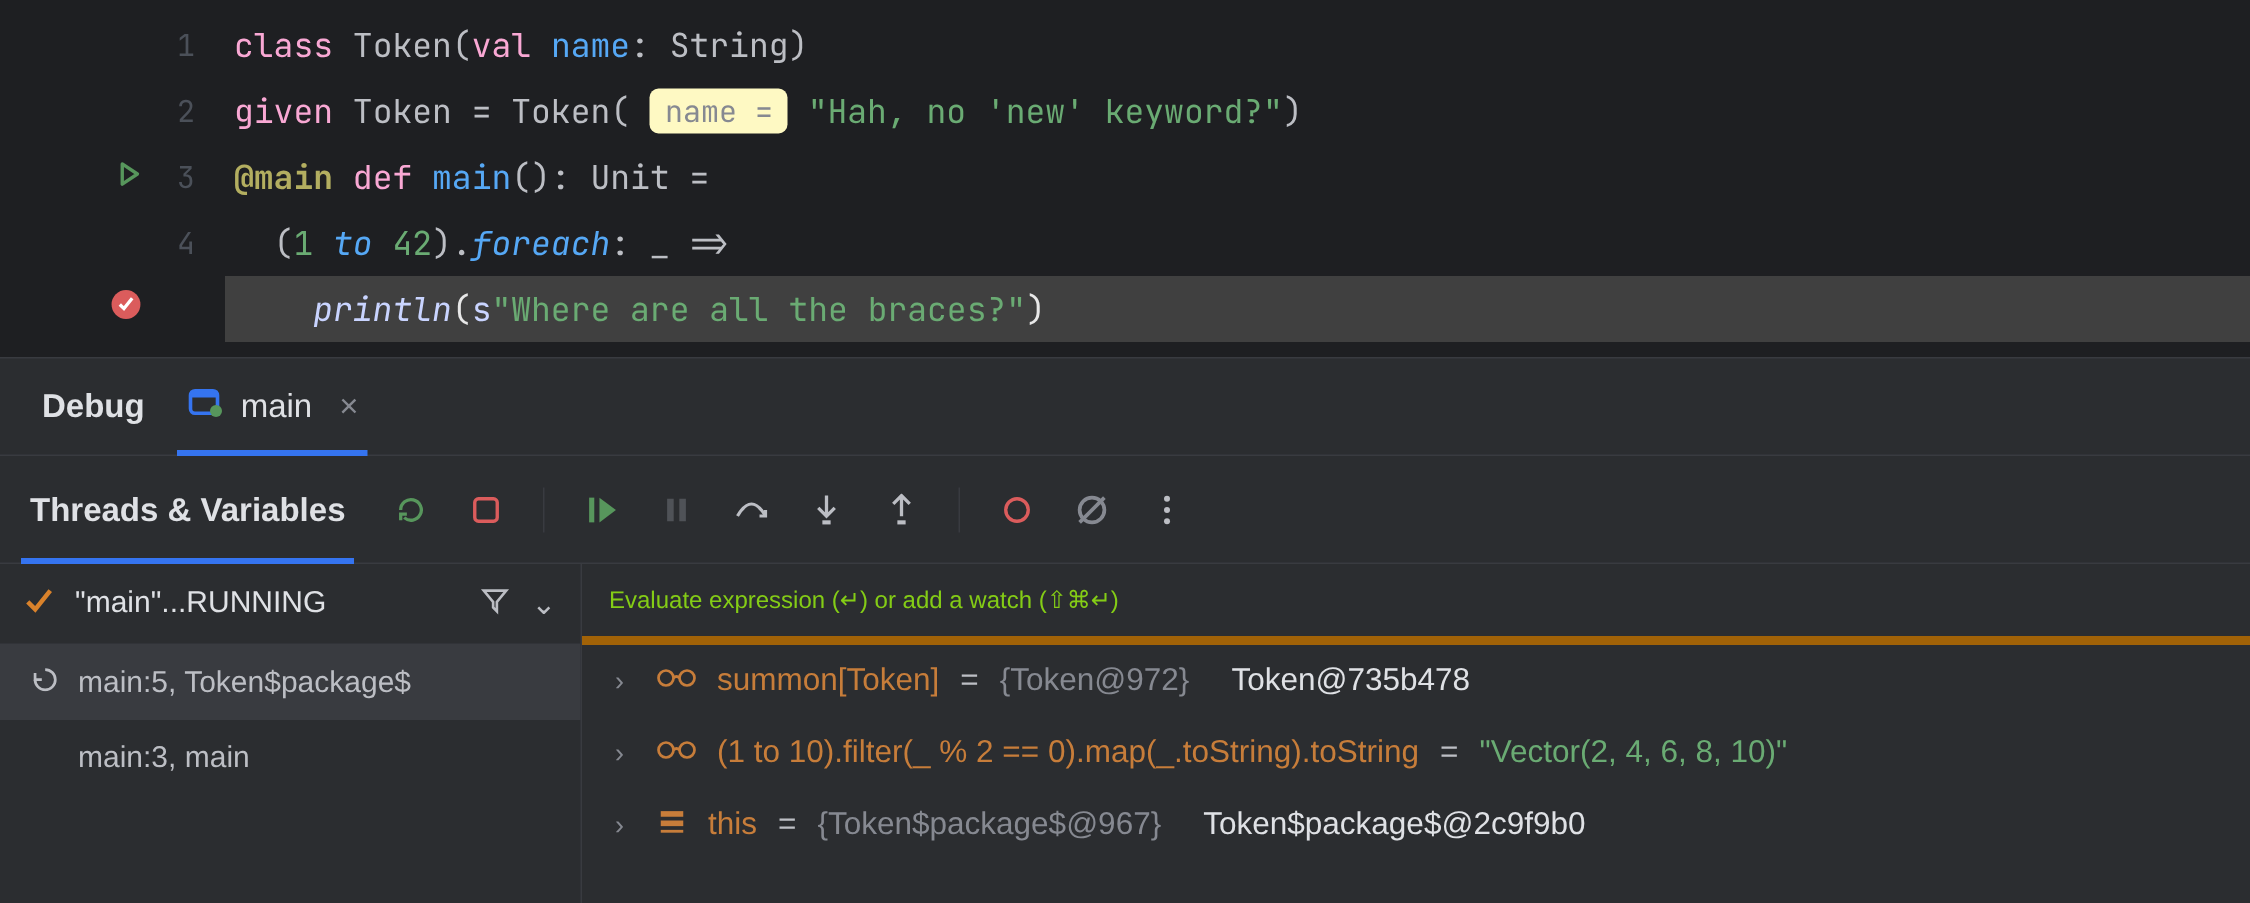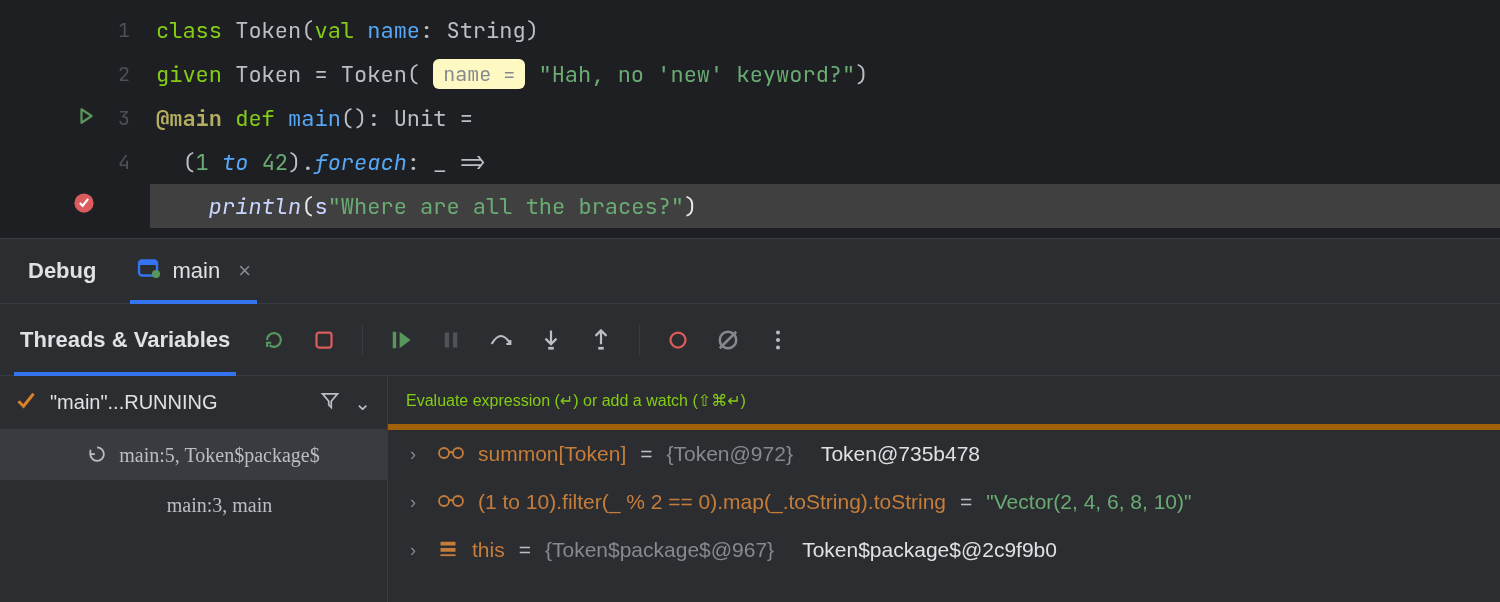--- a/index.html
+++ b/index.html
@@ -51,40 +51,40 @@
     align-items: center;
     white-space: pre;
     font-size: 22px;
     padding-left: 6px;
   }
   .code-row.hl {
     background: #404040;
     color: #e8e8e8;
   }
   
-  .kw   { color: #84cc16; }
+  .kw   { color: #f9a8d4; }
   .ty   { color: #bcbec4; }
   .fn   { color: #56a8f5; }
   .fn-it{ color: #56a8f5; font-style: italic; }
   .str  { color: #6aab73; }
   .num  { color: #6aab73; }
   .ann  { color: #b3ae60; font-weight: bold; }
   .hint { background:#fef9c3; color:#868991; border-radius:6px; padding:2px 10px; font-size:20px;}
   .op   { color: #bcbec4; }
 
   
   .tw-header {
     height: 66px;
     display: flex;
     align-items: center;
     border-top: 1px solid #393b40;
     border-bottom: 1px solid #393b40;
     background: #2b2d30;
     padding-left: 28px;
-    gap: 40px;
+    gap: 28px;
   }
   .tw-title { color: #dfe1e5; font-weight: 600; font-family: -apple-system, "Segoe UI", sans-serif; font-size: 22px;}
   .run-tab {
     display: flex; align-items: center; gap: 12px;
     height: 100%;
     font-family: -apple-system, "Segoe UI", sans-serif;
     font-size: 22px;
     color: #dfe1e5;
     position: relative;
   }
@@ -140,24 +140,23 @@
     font-family: -apple-system, "Segoe UI", sans-serif;
     font-size: 20px;
   }
   .frames-head .check { color:#d9822b; }
   .frames-head .txt { flex:1; color:#dfe1e5; white-space:nowrap; overflow:hidden;}
   .frames-list { flex:1; }
   .frame {
     height: 50px;
     display:flex; align-items:center;
     padding-left: 20px; gap:14px;
-    font-family: Liberation Serif, serif;
+    font-family: Liberation Sans, sans-serif;
     font-size: 20px;
     color:#bcbec4;
-    justify-content:center;
   }
   .frame.sel { background:#393b40; }
   .frame .drop-icon { color:#868991; }
 
   .vars { flex:1; display:flex; flex-direction:column; }
   .eval-row {
     height: 54px;
     border-bottom: 6px solid #a16207;
     display:flex; align-items:center;
     padding-left: 18px;

